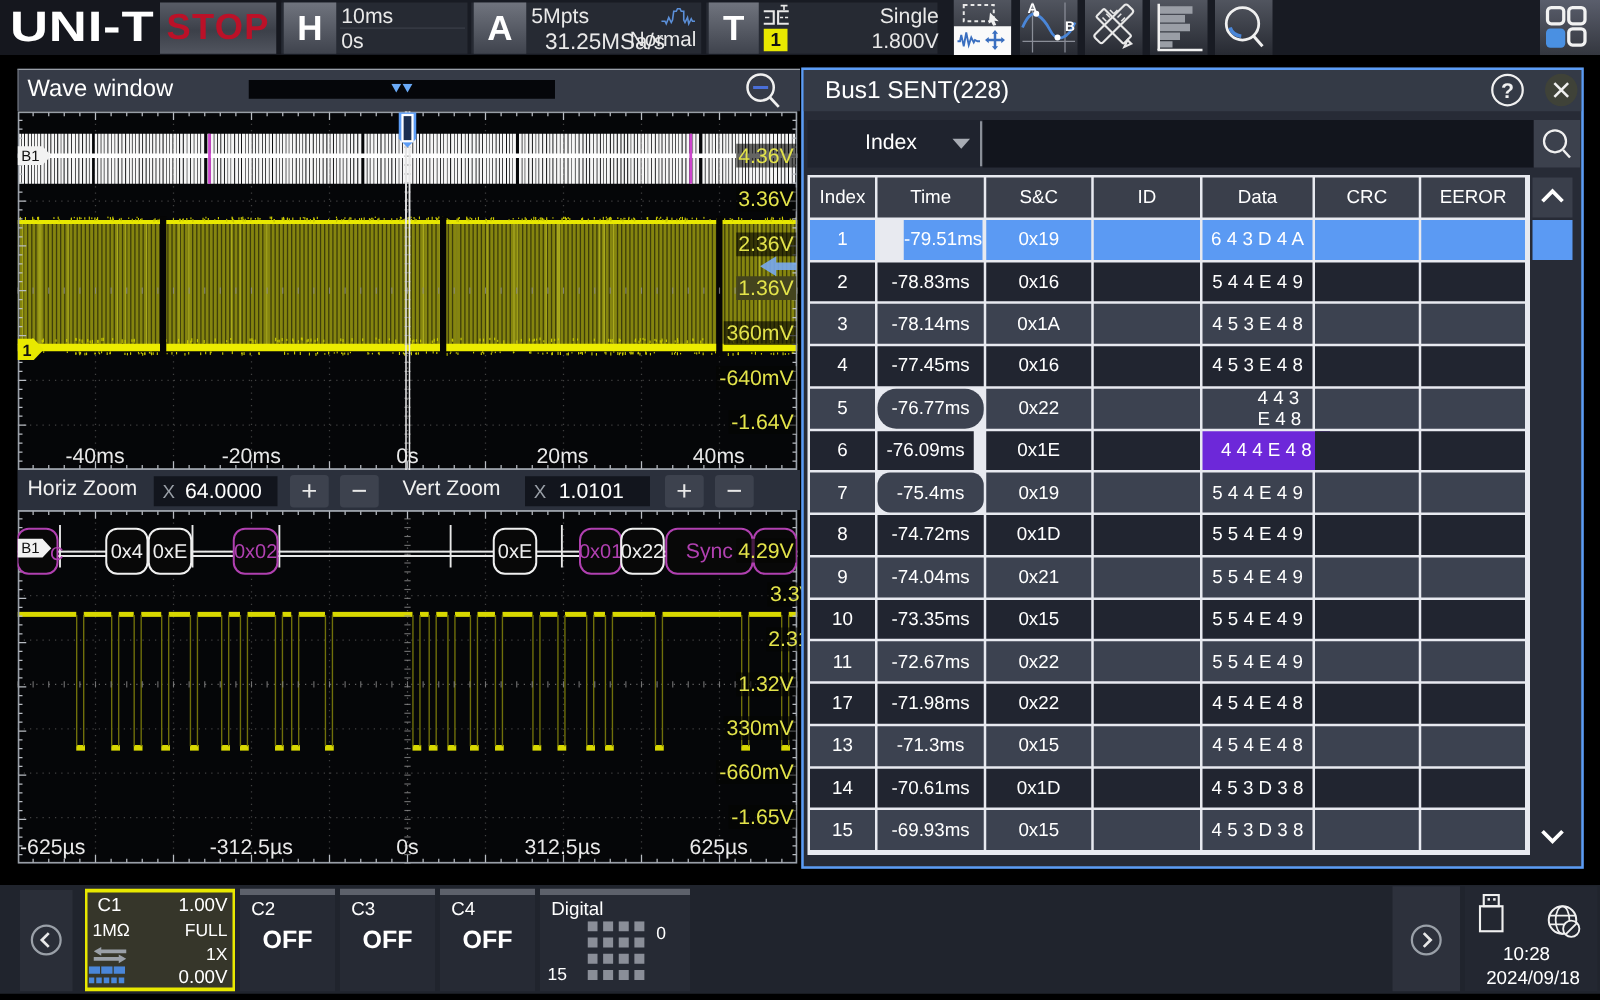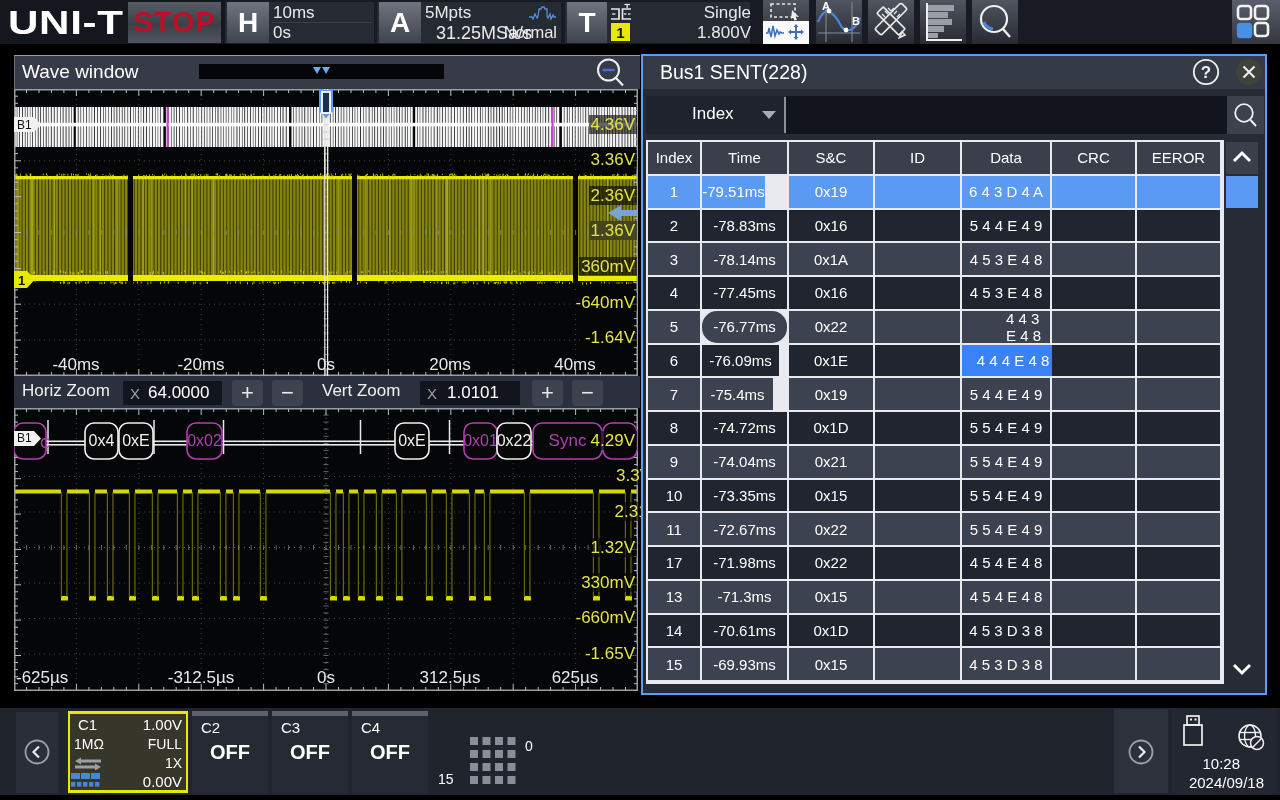--- a/index.html
+++ b/index.html
@@ -1883,21 +1883,21 @@
     </svg>
     <div class="abs" style="left:646px;top:140px;width:578px;height:544.0px;background:#e8eaf0;"></div>
     <div class="cell" style="left:648px;top:142.0px;width:52px;height:31.8px;background:#3a3f4b;">Index</div>
     <div class="cell" style="left:702px;top:142.0px;width:85px;height:31.8px;background:#3a3f4b;">Time</div>
     <div class="cell" style="left:789px;top:142.0px;width:84px;height:31.8px;background:#3a3f4b;">S&amp;C</div>
     <div class="cell" style="left:875px;top:142.0px;width:85px;height:31.8px;background:#3a3f4b;">ID</div>
     <div class="cell" style="left:962px;top:142.0px;width:88px;height:31.8px;background:#3a3f4b;">Data</div>
     <div class="cell" style="left:1052px;top:142.0px;width:83px;height:31.8px;background:#3a3f4b;">CRC</div>
     <div class="cell" style="left:1137px;top:142.0px;width:83px;height:31.8px;background:#3a3f4b;">EEROR</div>
     <div class="cell" style="left:648px;top:175.8px;width:52px;height:31.8px;background:#5b9af3;">1</div>
-    <div class="cell" style="left:702px;top:175.8px;width:63px;height:31.8px;background:#5b9af3;">-79.51ms</div>
+    <div class="cell" style="left:723px;top:175.8px;width:63px;height:31.8px;background:#5b9af3;">-79.51ms</div>
     <div class="cell" style="left:789px;top:175.8px;width:84px;height:31.8px;background:#5b9af3;">0x19</div>
     <div class="cell" style="left:875px;top:175.8px;width:85px;height:31.8px;background:#5b9af3;"></div>
     <div class="cell" style="left:962px;top:175.8px;width:88px;height:31.8px;background:#5b9af3;">6 4 3 D 4 A</div>
     <div class="cell" style="left:1052px;top:175.8px;width:83px;height:31.8px;background:#5b9af3;"></div>
     <div class="cell" style="left:1137px;top:175.8px;width:83px;height:31.8px;background:#5b9af3;"></div>
     <div class="cell" style="left:648px;top:209.5px;width:52px;height:31.8px;background:#212530;">2</div>
     <div class="cell" style="left:702px;top:209.5px;width:85px;height:31.8px;background:#212530;">-78.83ms</div>
     <div class="cell" style="left:789px;top:209.5px;width:84px;height:31.8px;background:#212530;">0x16</div>
     <div class="cell" style="left:875px;top:209.5px;width:85px;height:31.8px;background:#212530;"></div>
     <div class="cell" style="left:962px;top:209.5px;width:88px;height:31.8px;background:#212530;">5 4 4 E 4 9</div>
@@ -1921,25 +1921,25 @@
     <div class="cell" style="left:702px;top:310.8px;width:85px;height:31.8px;background:#3c4250;border-radius:15px;">-76.77ms</div>
     <div class="cell" style="left:789px;top:310.8px;width:84px;height:31.8px;background:#3c4250;">0x22</div>
     <div class="cell" style="left:875px;top:310.8px;width:85px;height:31.8px;background:#3c4250;"></div>
     <div class="cell" style="left:962px;top:310.8px;width:88px;height:31.8px;background:#3c4250;padding-left:44px;">4 4 3 E 4 8</div>
     <div class="cell" style="left:1052px;top:310.8px;width:83px;height:31.8px;background:#3c4250;"></div>
     <div class="cell" style="left:1137px;top:310.8px;width:83px;height:31.8px;background:#3c4250;"></div>
     <div class="cell" style="left:648px;top:344.5px;width:52px;height:31.8px;background:#212530;">6</div>
     <div class="cell" style="left:702px;top:344.5px;width:77px;height:31.8px;background:#212530;">-76.09ms</div>
     <div class="cell" style="left:789px;top:344.5px;width:84px;height:31.8px;background:#212530;">0x1E</div>
     <div class="cell" style="left:875px;top:344.5px;width:85px;height:31.8px;background:#212530;"></div>
-    <div class="cell" style="left:962px;top:344.5px;width:102px;height:31.8px;background:#3b82f6;">4 4 4 E 4 8</div>
+    <div class="cell" style="left:962px;top:344.5px;width:102px;height:31.8px;background:#6d28d9;">4 4 4 E 4 8</div>
     <div class="cell" style="left:1052px;top:344.5px;width:83px;height:31.8px;background:#212530;"></div>
     <div class="cell" style="left:1137px;top:344.5px;width:83px;height:31.8px;background:#212530;"></div>
     <div class="cell" style="left:648px;top:378.2px;width:52px;height:31.8px;background:#3c4250;">7</div>
-    <div class="cell" style="left:702px;top:378.2px;width:71px;height:31.8px;background:#3c4250;">-75.4ms</div>
+    <div class="cell" style="left:702px;top:378.2px;width:85px;height:31.8px;background:#3c4250;border-radius:10px;">-75.4ms</div>
     <div class="cell" style="left:789px;top:378.2px;width:84px;height:31.8px;background:#3c4250;">0x19</div>
     <div class="cell" style="left:875px;top:378.2px;width:85px;height:31.8px;background:#3c4250;"></div>
     <div class="cell" style="left:962px;top:378.2px;width:88px;height:31.8px;background:#3c4250;">5 4 4 E 4 9</div>
     <div class="cell" style="left:1052px;top:378.2px;width:83px;height:31.8px;background:#3c4250;"></div>
     <div class="cell" style="left:1137px;top:378.2px;width:83px;height:31.8px;background:#3c4250;"></div>
     <div class="cell" style="left:648px;top:412.0px;width:52px;height:31.8px;background:#212530;">8</div>
     <div class="cell" style="left:702px;top:412.0px;width:85px;height:31.8px;background:#212530;">-74.72ms</div>
     <div class="cell" style="left:789px;top:412.0px;width:84px;height:31.8px;background:#212530;">0x1D</div>
     <div class="cell" style="left:875px;top:412.0px;width:85px;height:31.8px;background:#212530;"></div>
     <div class="cell" style="left:962px;top:412.0px;width:88px;height:31.8px;background:#212530;">5 5 4 E 4 9</div>
@@ -2038,20 +2038,24 @@
     <div class="chbox" style="left:272px;width:76px;">
       <div class="chstrip"></div>
       <div class="chname">C3</div>
       <div class="offtxt">OFF</div>
     </div>
     <div class="chbox" style="left:352px;width:76px;">
       <div class="chstrip"></div>
       <div class="chname">C4</div>
       <div class="offtxt">OFF</div>
     </div>
+    <div class="chbox" style="left:432px;width:120px;">
+      <div class="chstrip"></div>
+      <div class="chname">Digital</div>
+    </div>
     <svg class="abs" style="left:470px;top:737px;" width="48" height="48" viewBox="0 0 48 48">
       <rect x="0.0" y="0" width="8" height="8" fill="#8a8e98"></rect>
       <rect x="12.5" y="0" width="8" height="8" fill="#8a8e98"></rect>
       <rect x="25.0" y="0" width="8" height="8" fill="#8a8e98"></rect>
       <rect x="37.5" y="0" width="8" height="8" fill="#8a8e98"></rect>
       <rect x="0.0" y="13" width="8" height="8" fill="#8a8e98"></rect>
       <rect x="12.5" y="13" width="8" height="8" fill="#8a8e98"></rect>
       <rect x="25.0" y="13" width="8" height="8" fill="#8a8e98"></rect>
       <rect x="37.5" y="13" width="8" height="8" fill="#8a8e98"></rect>
       <rect x="0.0" y="26" width="8" height="8" fill="#8a8e98"></rect>

